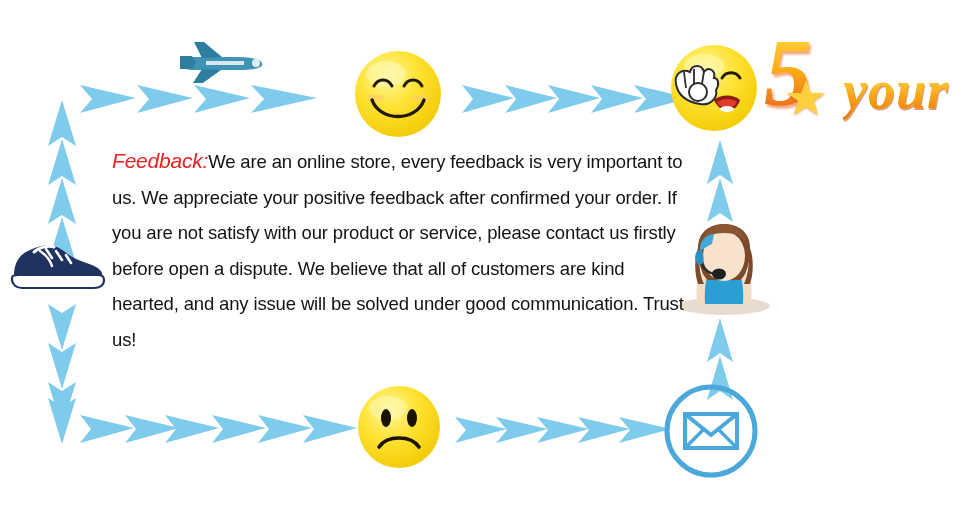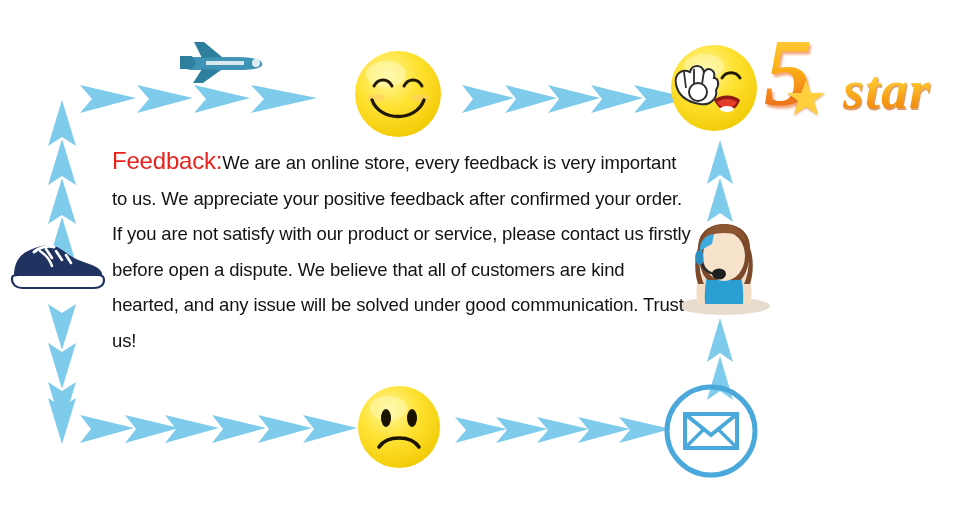--- a/index.html
+++ b/index.html
@@ -28,24 +28,25 @@
 
   
   #feedback-text {
     position: absolute;
     left: 112px;
     top: 144px;
     width: 580px;
   }
   #feedback-heading {
     color: #e8231e;
-    font-size: 24px;
+    font-size: 21px;
     line-height: 34px;
     letter-spacing: -0.2px;
     vertical-align: baseline;
+    font-style: italic;
   }
   #feedback-body {
     color: #131313;
     font-size: 18.5px;
     line-height: 35.5px;
     letter-spacing: -0.15px;
   }
 
   
   #shoe-icon { position: absolute; left: 6px; top: 232px; }
@@ -369,21 +370,21 @@
           <path d="M36 29 L34 42" fill="none" stroke="#2c2c2c" stroke-width="1.8"></path>
         </g>
       </svg>
     </div>
     <div id="five-star-number">5</div>
     <div id="five-star-number-star">
       <svg width="40" height="40" viewBox="0 0 40 40">
         <path d="M20 2 L25 15 L39 15 L28 23 L32 37 L20 29 L8 37 L12 23 L1 15 L15 15 Z" fill="#ffcf3d"></path>
       </svg>
     </div>
-    <div id="five-star-word">star</div>
+    <div id="five-star-word">your</div>
   </div>
 
   <div id="support-agent-icon">
     <svg width="104" height="100" viewBox="0 0 104 100">
       <ellipse cx="52" cy="88" rx="46" ry="9" fill="#e3d6c6" opacity="0.85"></ellipse>
       <path d="M26 62 C30 52 40 48 52 48 C64 48 74 52 78 62 C80 70 80 80 78 86 L26 86 C24 80 24 70 26 62 Z" fill="#f3dcc4"></path>
       <path d="M40 50 C44 46 60 46 64 50 C70 56 72 70 71 86 L33 86 C32 70 34 56 40 50 Z" fill="#2b9fd4"></path>
       <path d="M26 30 C26 14 38 6 52 6 C66 6 78 14 78 30 C78 46 74 58 68 62 L36 62 C30 58 26 46 26 30 Z" fill="#7c4a2a"></path>
       <ellipse cx="52" cy="38" rx="21" ry="25" fill="#f7e3cc"></ellipse>
       <path d="M30 24 C32 12 42 6 52 6 C62 6 72 12 74 24 C70 18 62 15 52 15 C42 15 34 18 30 24 Z" fill="#8b5631"></path>

